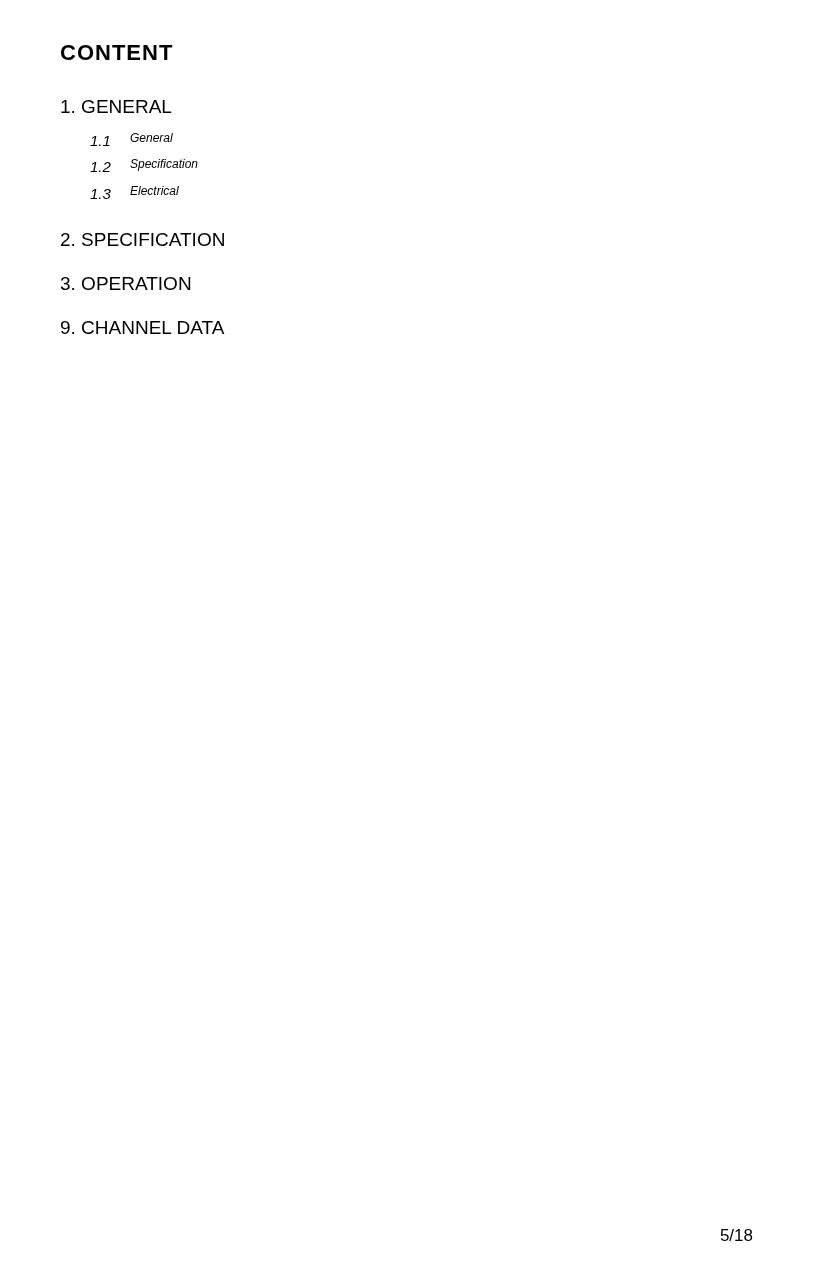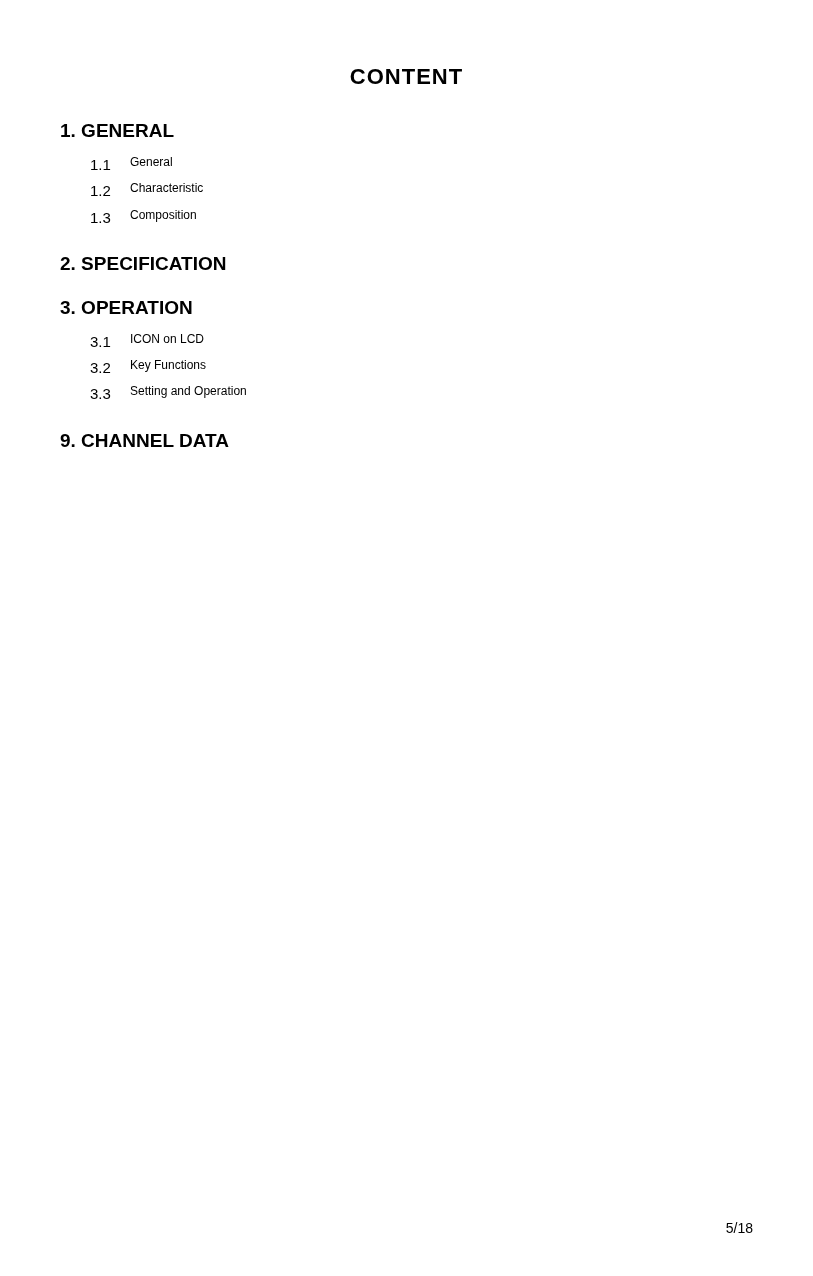--- a/index.html
+++ b/index.html
@@ -11,99 +11,85 @@
     body {
       background: #ffffff;
       font-family: Arial, sans-serif;
       width: 813px;
       min-height: 1276px;
       position: relative;
       padding: 40px 60px;
     }
 
     .page-title {
-      text-align: center;
+      text-align: left;
       font-size: 22px;
       font-weight: bold;
       margin-bottom: 30px;
       letter-spacing: 1px;
-      margin-top: 24px;
     }
 
     .section-heading {
       font-size: 19px;
-      font-weight: bold;
+      font-weight: normal;
       margin-top: 22px;
       margin-bottom: 10px;
     }
 
     .subsection-list {
       padding-left: 30px;
       margin-bottom: 8px;
+      font-style: italic;
     }
 
     .subsection-item {
       font-size: 15px;
       line-height: 1.75;
       display: flex;
       gap: 12px;
     }
 
     .subsection-num {
       min-width: 28px;
       font-size: 15px;
     }
 
     .subsection-label {
       font-size: 12px;
     }
 
     .page-footer {
       position: absolute;
-      bottom: 40px;
+      bottom: 30px;
       right: 60px;
-      font-size: 14px;
+      font-size: 17px;
     }
   </style>
 </head>
 <body>
 
 <div class="page-title">CONTENT</div>
 
 <div id="toc-container">
 
 <div class="section-heading">1.  GENERAL</div>
     <div class="subsection-list">
       <div class="subsection-item">
         <span class="subsection-num">1.1</span>
         <span class="subsection-label">General</span>
       </div>
       <div class="subsection-item">
         <span class="subsection-num">1.2</span>
-        <span class="subsection-label">Characteristic</span>
+        <span class="subsection-label">Specification</span>
       </div>
       <div class="subsection-item">
         <span class="subsection-num">1.3</span>
-        <span class="subsection-label">Composition</span>
+        <span class="subsection-label">Electrical</span>
       </div>
     </div>
     <div class="section-heading">2.  SPECIFICATION</div>
     <div class="subsection-list">
     </div>
     <div class="section-heading">3.  OPERATION</div>
-    <div class="subsection-list">
-      <div class="subsection-item">
-        <span class="subsection-num">3.1</span>
-        <span class="subsection-label">ICON on LCD</span>
-      </div>
-      <div class="subsection-item">
-        <span class="subsection-num">3.2</span>
-        <span class="subsection-label">Key Functions</span>
-      </div>
-      <div class="subsection-item">
-        <span class="subsection-num">3.3</span>
-        <span class="subsection-label">Setting and Operation</span>
-      </div>
-    </div>
     <div class="section-heading">9.  CHANNEL DATA</div>
   </div>
 
 <div class="page-footer">5/18</div>
 
 </body></html>

